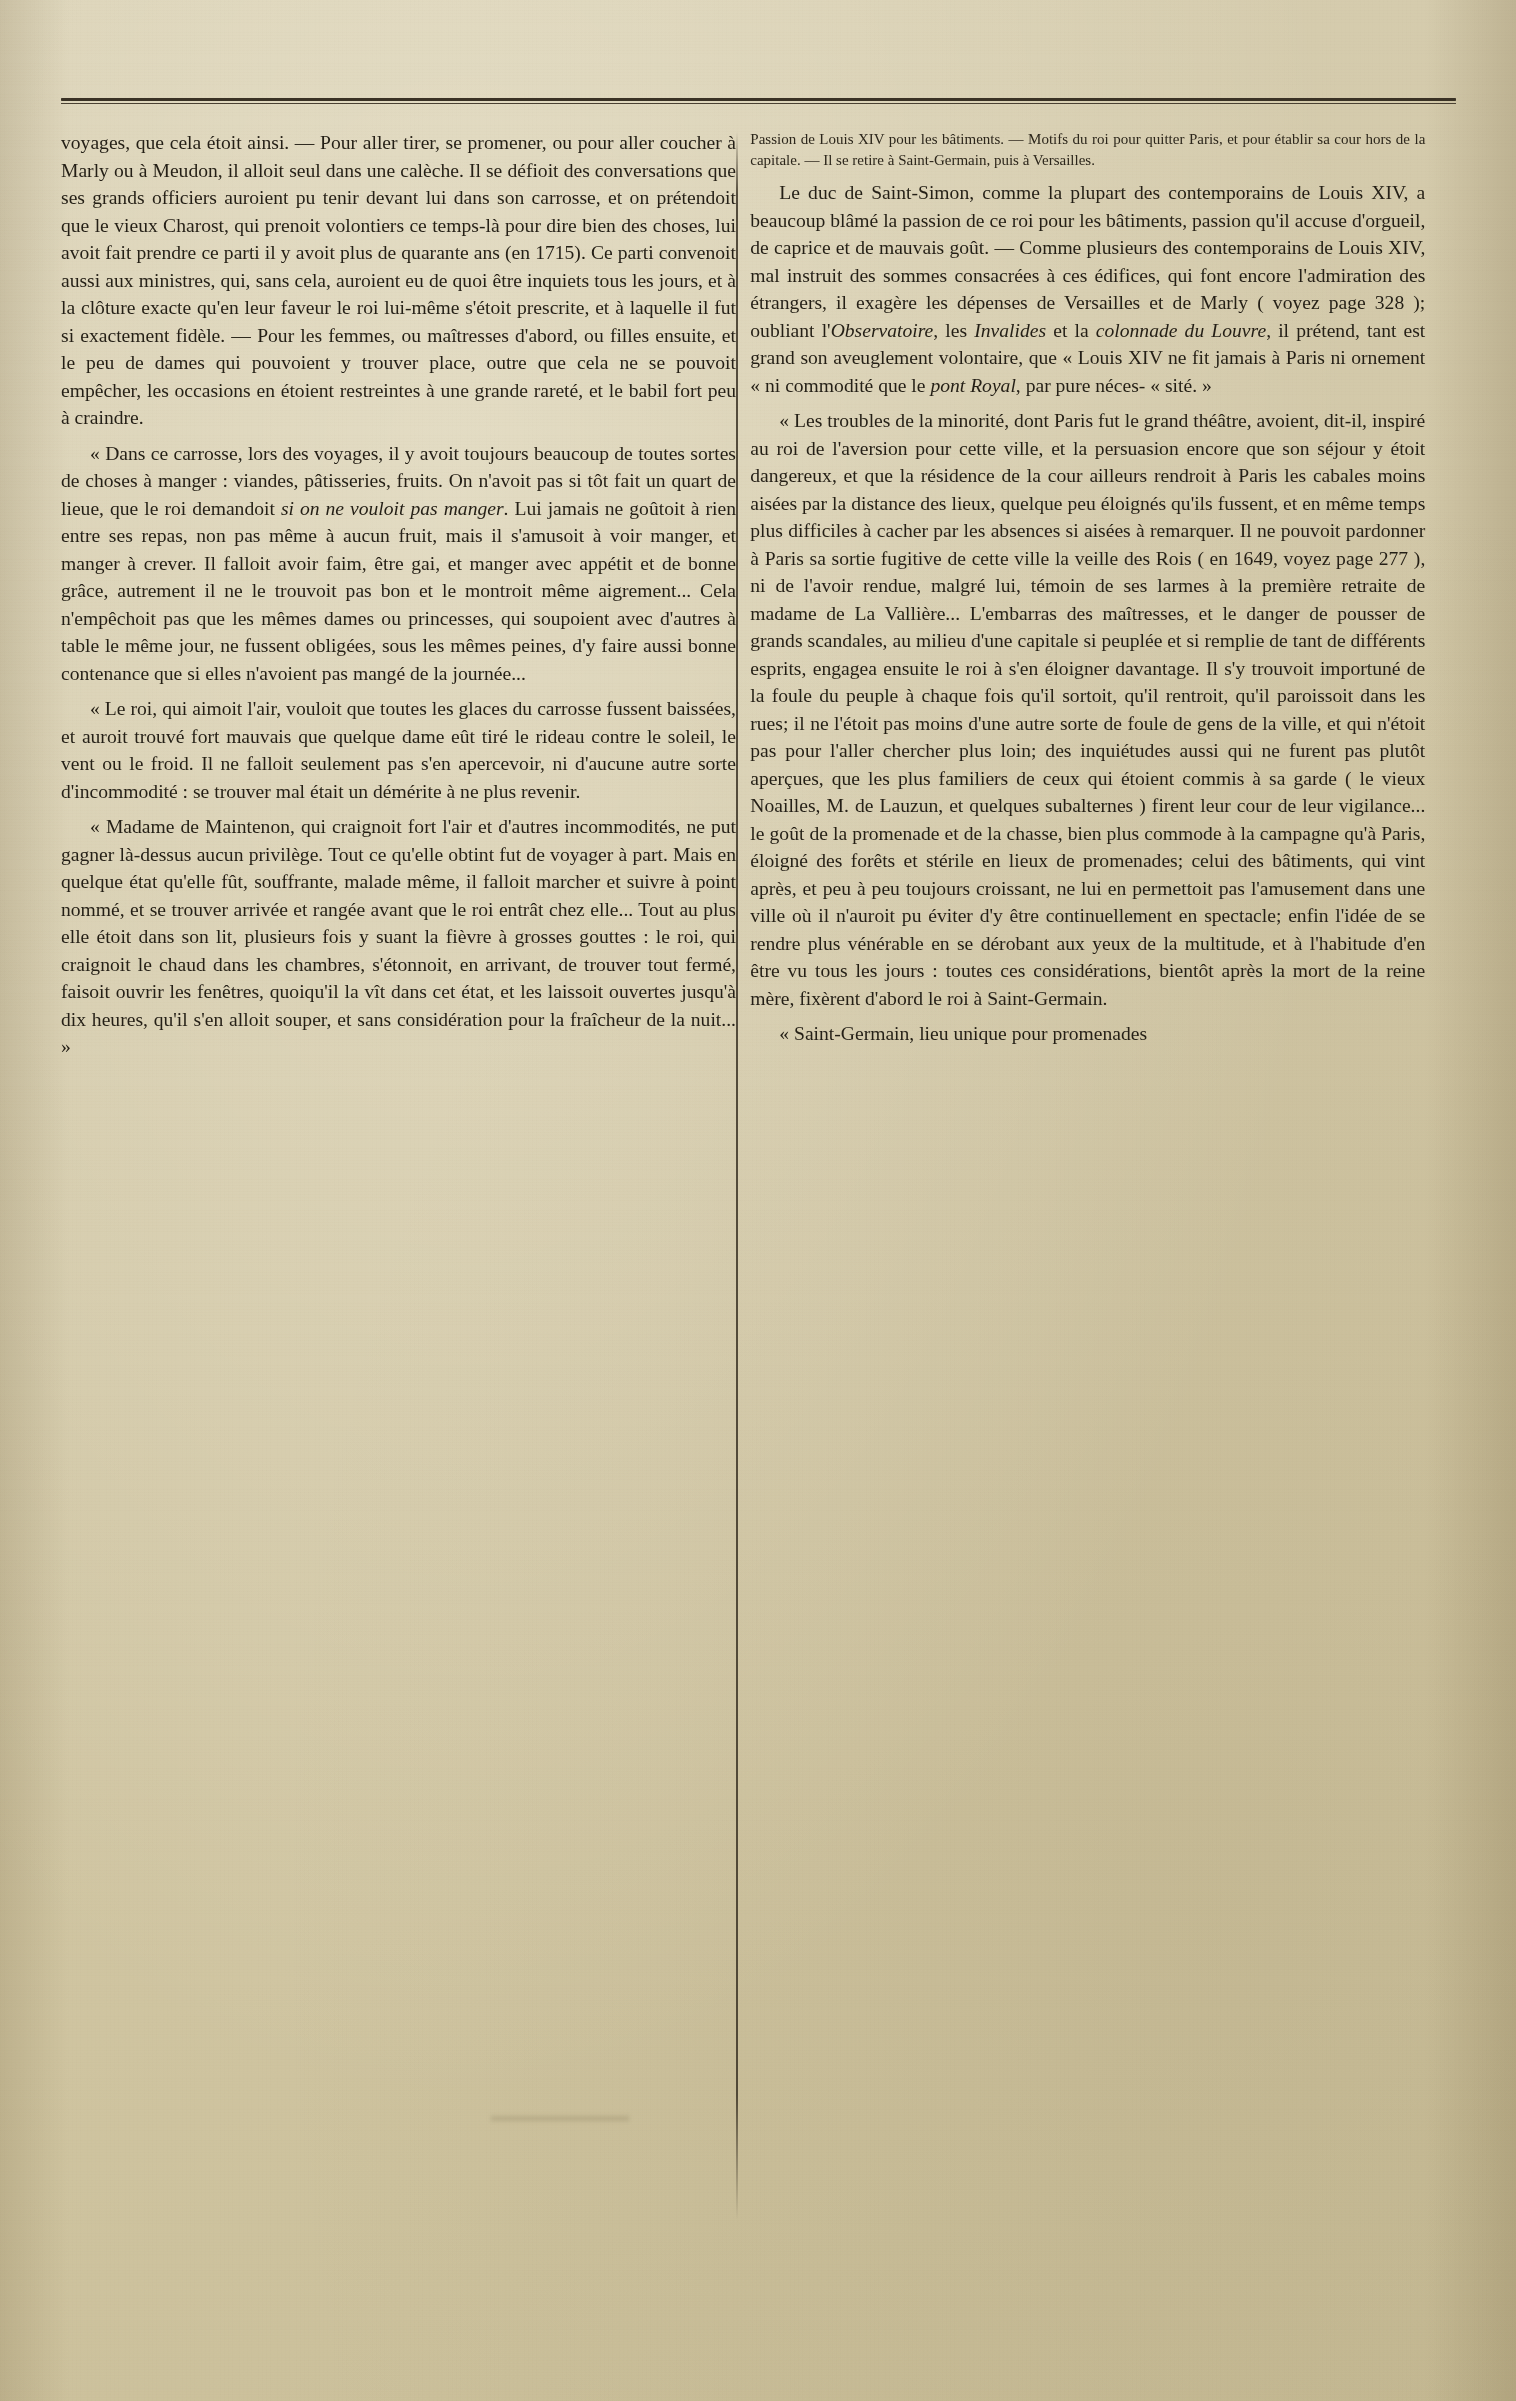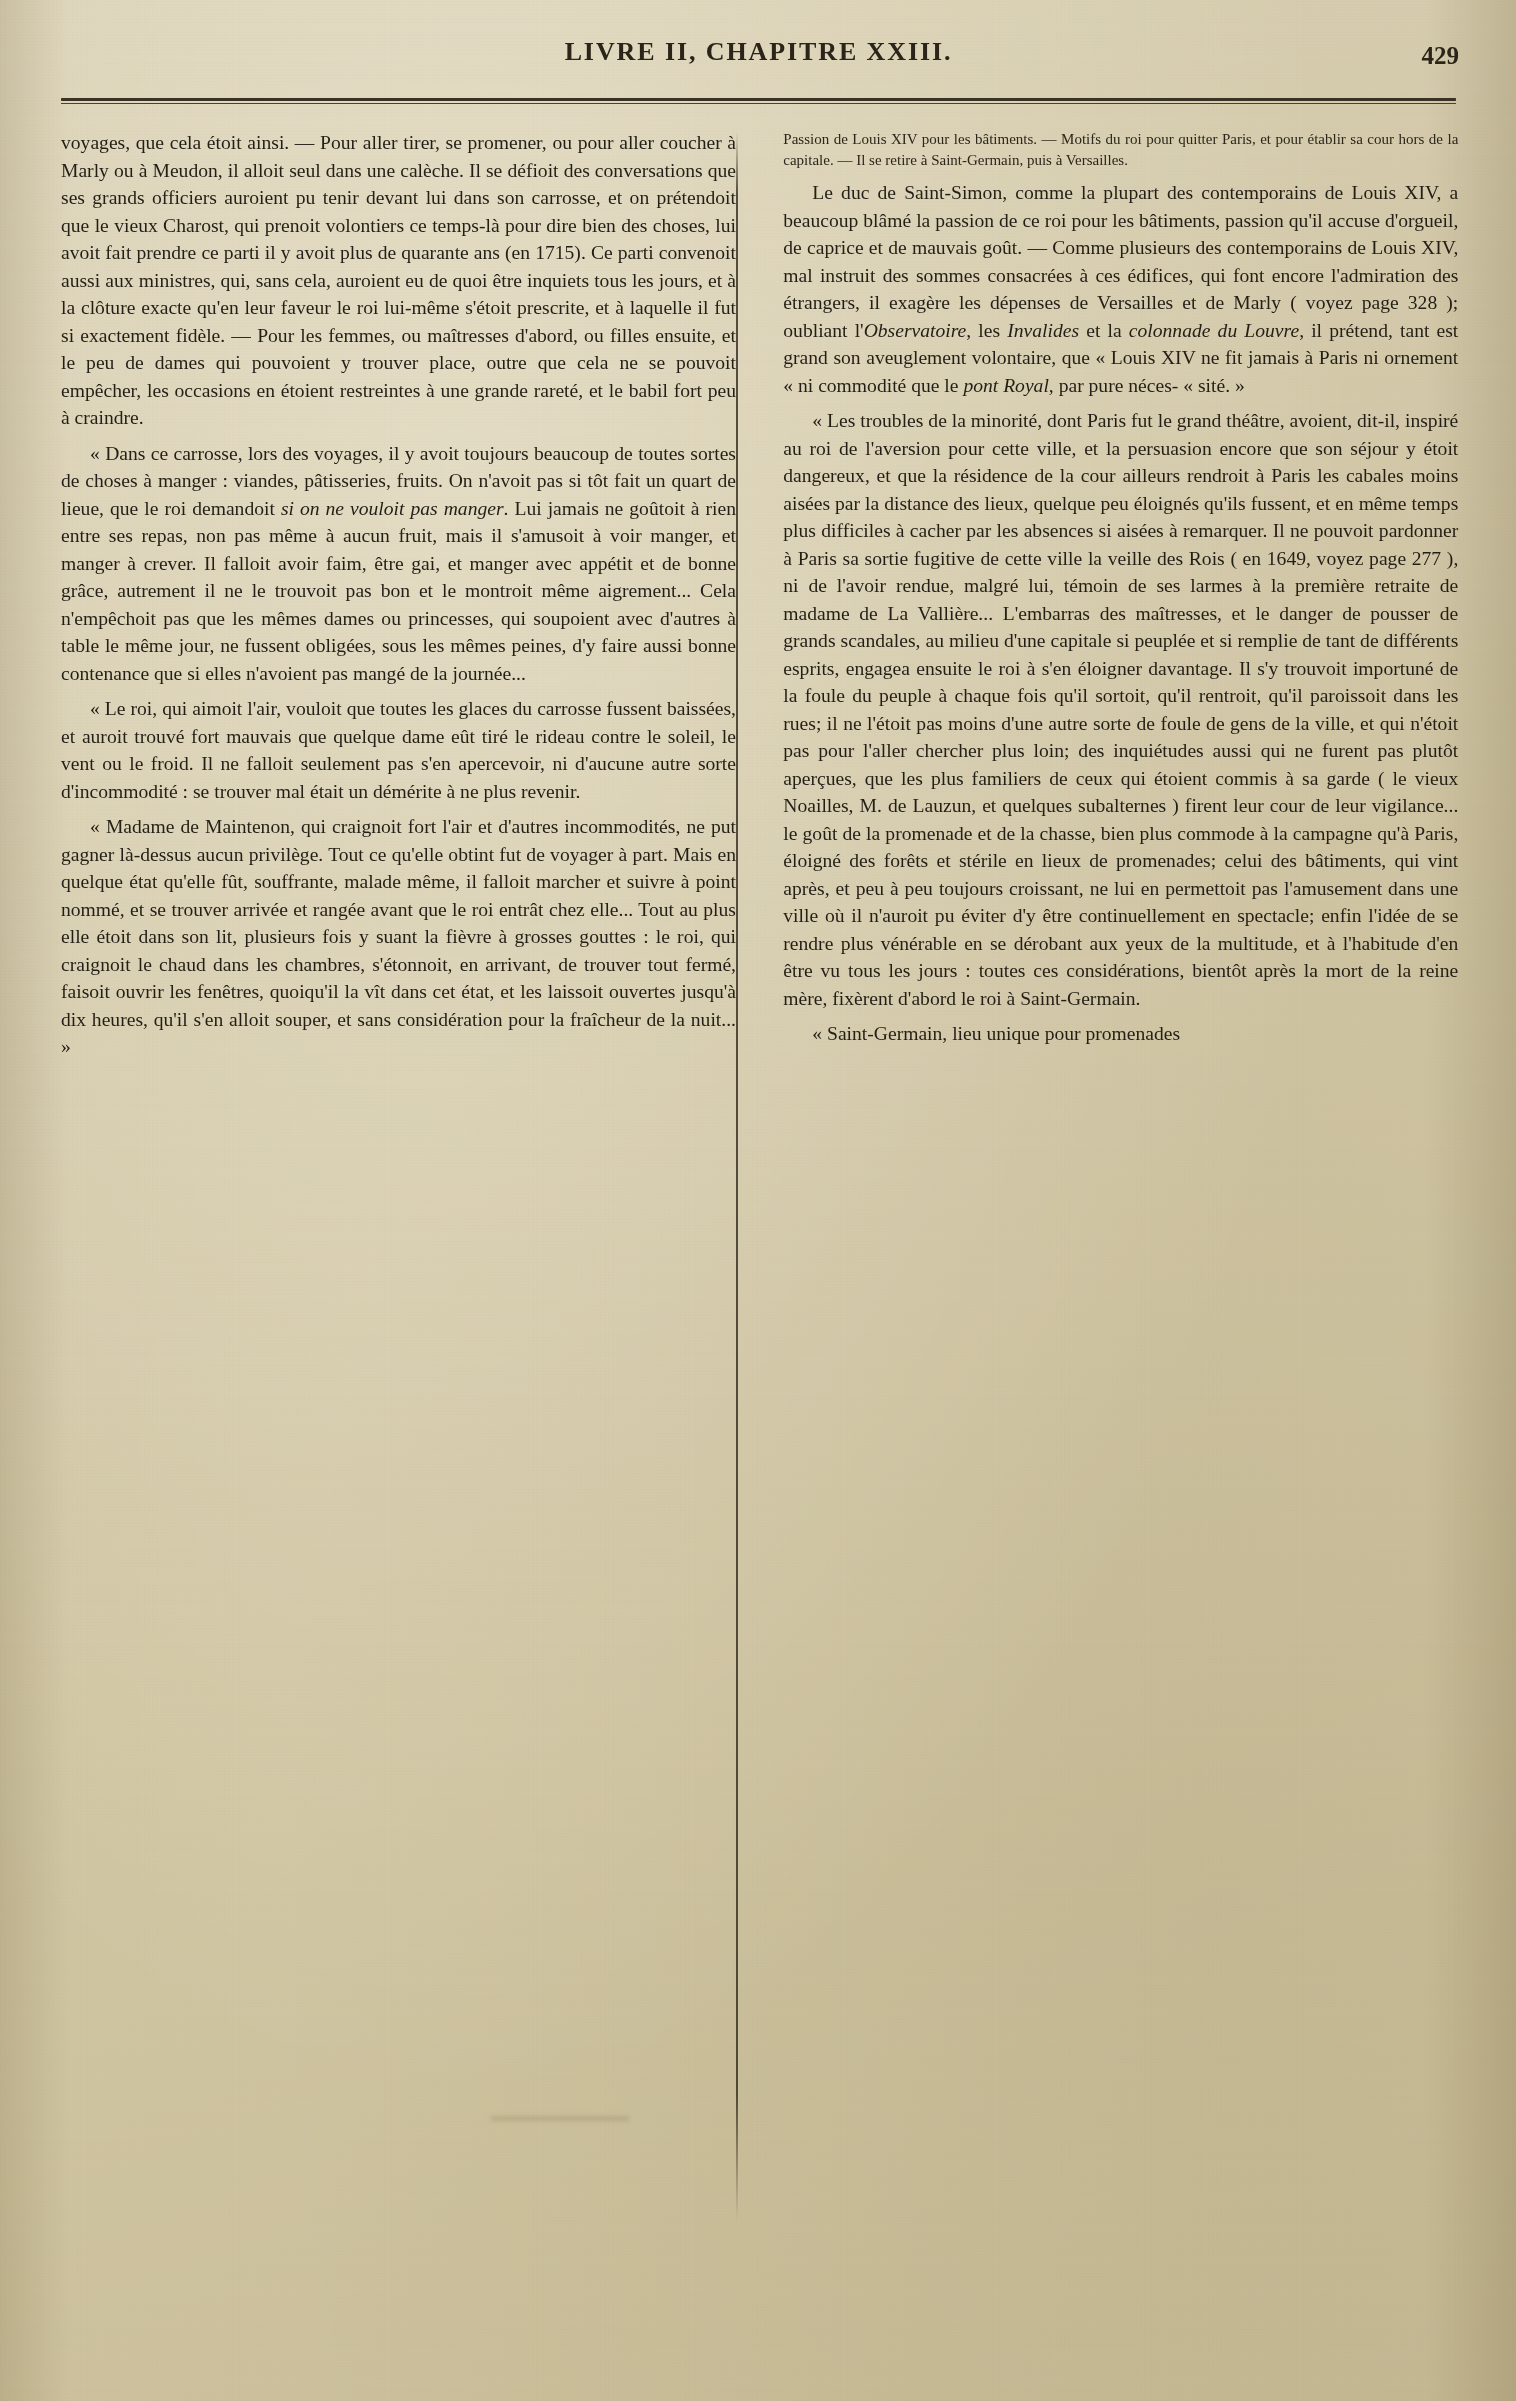--- a/index.html
+++ b/index.html
@@ -82,21 +82,21 @@
     top: 129px;
     bottom: 28px;
     display: flex;
     gap: 0;
   }
   .col {
     width: 675px;
     position: relative;
   }
   .col-left { }
-  .col-right { padding-left: 45px; }
+  .col-right { padding-left: 12px; }
   .col-divider {
     width: 2.3px;
     margin-top: 3.1px;
     margin-bottom: 153px;
     background: linear-gradient(to bottom, rgba(60,52,38,0) 0%, rgba(60,52,38,0.85) 3%, rgba(60,52,38,0.85) 94%, rgba(60,52,38,0) 100%);
     flex: 0 0 2.3px;
   }
 
   p {
     margin: 0 0 0 0;
@@ -144,24 +144,20 @@
   }
 </style>
 </head>
 <body>
 
 <div class="page">
   <div class="grain"></div>
   <div class="edge-shade"></div>
   <div class="edge-shade-left"></div>
 
-  <div class="header">
-    <div class="header-title">LIVRE II, CHAPITRE XXIII.</div>
-    <div class="page-number">429</div>
-  </div>
 
   <div class="rule">
     <div class="thick"></div>
     <div class="thin"></div>
   </div>
 
   <div class="columns">
 
     <div class="col col-left">
       <p>voyages, que cela étoit ainsi. — Pour aller tirer, se promener, ou pour aller coucher à Marly ou à Meudon, il alloit seul dans une calèche. Il se défioit des conversations que ses grands officiers auroient pu tenir devant lui dans son carrosse, et on prétendoit que le vieux Charost, qui prenoit volontiers ce temps-là pour dire bien des choses, lui avoit fait prendre ce parti il y avoit plus de quarante ans (en 1715). Ce parti convenoit aussi aux ministres, qui, sans cela, auroient eu de quoi être inquiets tous les jours, et à la clôture exacte qu'en leur faveur le roi lui-même s'étoit prescrite, et à laquelle il fut si exactement fidèle. — Pour les femmes, ou maîtresses d'abord, ou filles ensuite, et le peu de dames qui pouvoient y trouver place, outre que cela ne se pouvoit empêcher, les occasions en étoient restreintes à une grande rareté, et le babil fort peu à craindre.</p>

